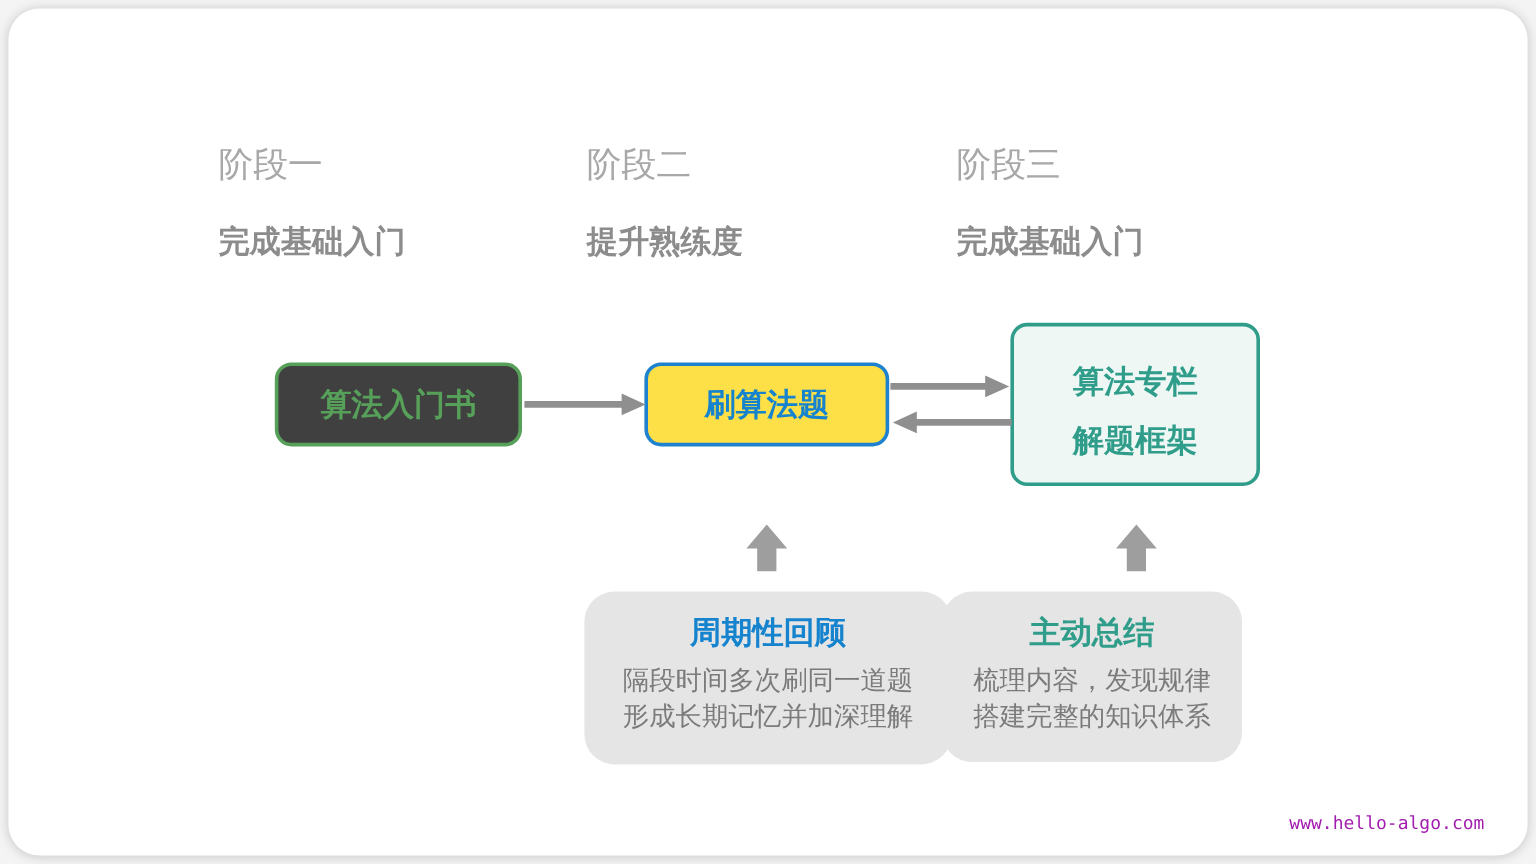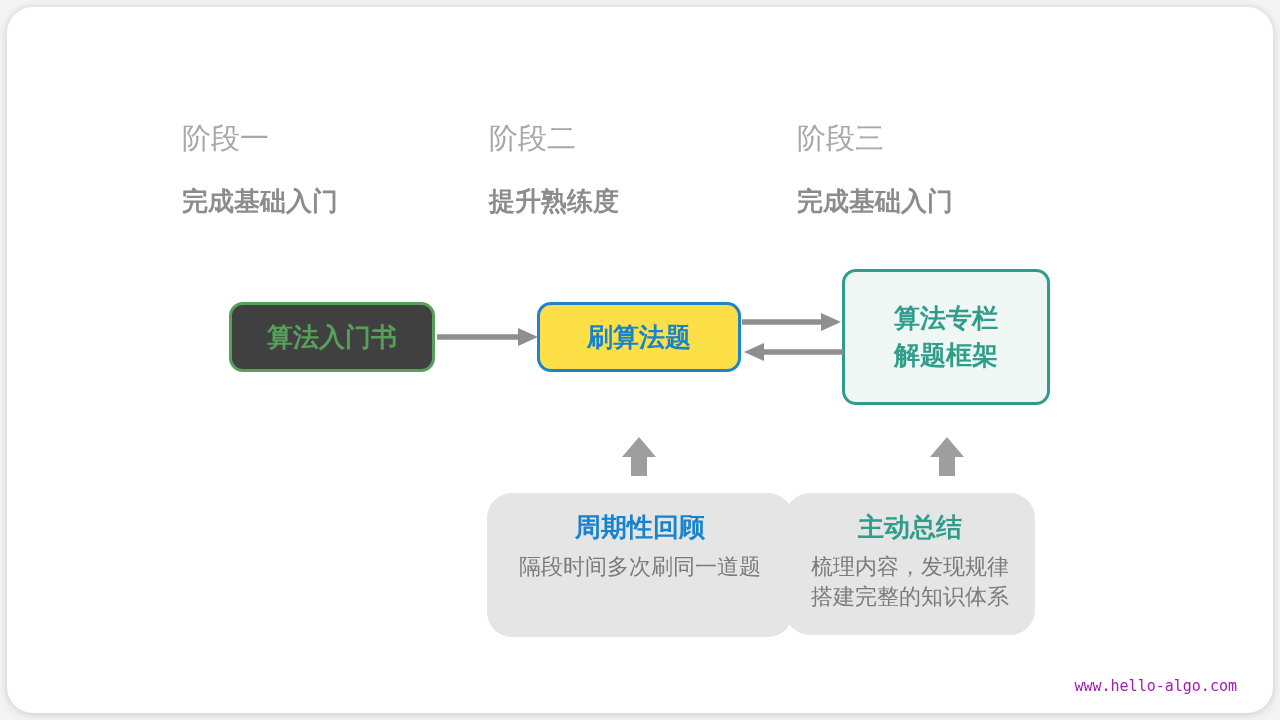--- a/index.html
+++ b/index.html
@@ -56,21 +56,21 @@
     font-weight: bold;
     font-size: 26px;
   }
   .node-green  { left: 229px; top: 302px; width: 206px; height: 70px;
                  border-color: #57a05a; background: #404040; color: #57a05a; }
   .node-blue   { left: 537px; top: 302px; width: 204px; height: 70px;
                  border-color: #1e82cf; background: #fde047; color: #1583cd; }
   .node-teal   { left: 842px; top: 269px; width: 208px; height: 136px;
                  border-color: #2f9d8a; background: #eef7f4; color: #2f9d8a;
                  flex-direction: column; }
-  .node-teal .node-line { line-height: 37px; }
+  .node-teal .node-line { line-height: 37px; margin-top: 12px; }
 
   
   .arrows {
     position: absolute;
     left: 0; top: 0;
     width: 1280px; height: 720px;
     pointer-events: none;
   }
   .arrow-line { stroke: #8f8f8f; stroke-width: 5.5; fill: none; }
   .arrow-head { fill: #8f8f8f; stroke: none; }
@@ -155,20 +155,21 @@
       <polygon class="arrow-head" points="744,352 764,343 764,361"></polygon>
     </g>
     <polygon class="block-arrow" points="622,457 639,437 656,457 647,457 647,476 631,476 631,457"></polygon>
     <polygon class="block-arrow" points="930,457 947,437 964,457 955,457 955,476 939,476 939,457"></polygon>
   </svg>
 
   <div class="note note-review">
     <div class="note-title note-title-blue">周期性回顾</div>
     <div class="note-body">
       <div>隔段时间多次刷同一道题</div>
+      <div>形成长期记忆并加深理解</div>
     </div>
   </div>
   <div class="note note-summary">
     <div class="note-title note-title-teal">主动总结</div>
     <div class="note-body">
       <div>梳理内容，发现规律</div>
       <div>搭建完整的知识体系</div>
     </div>
   </div>
 

